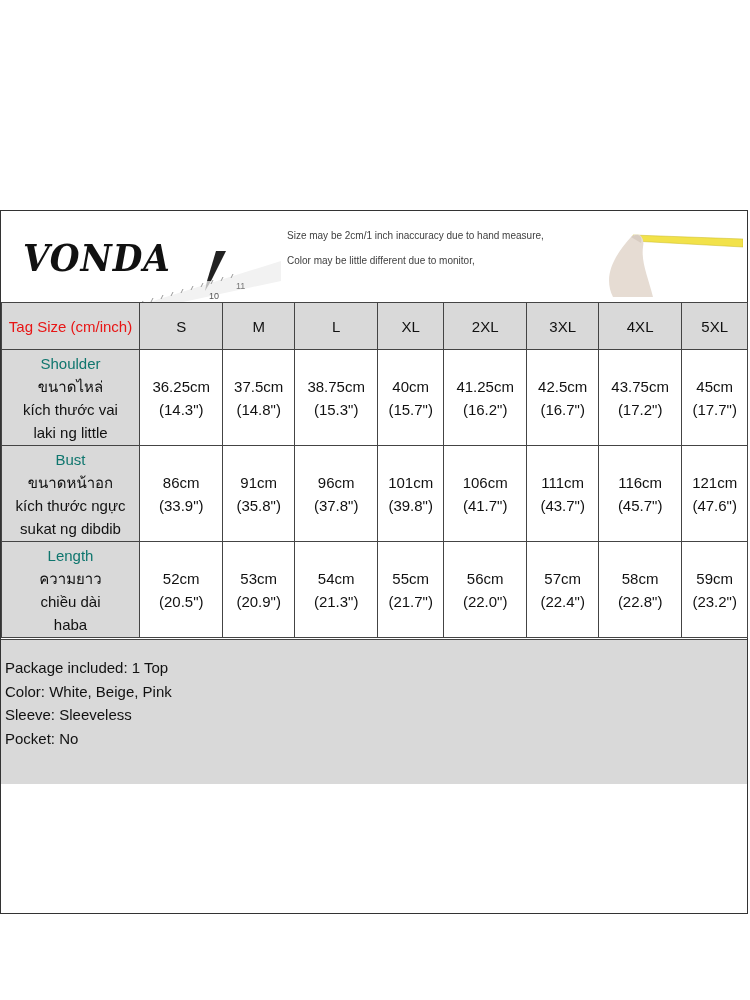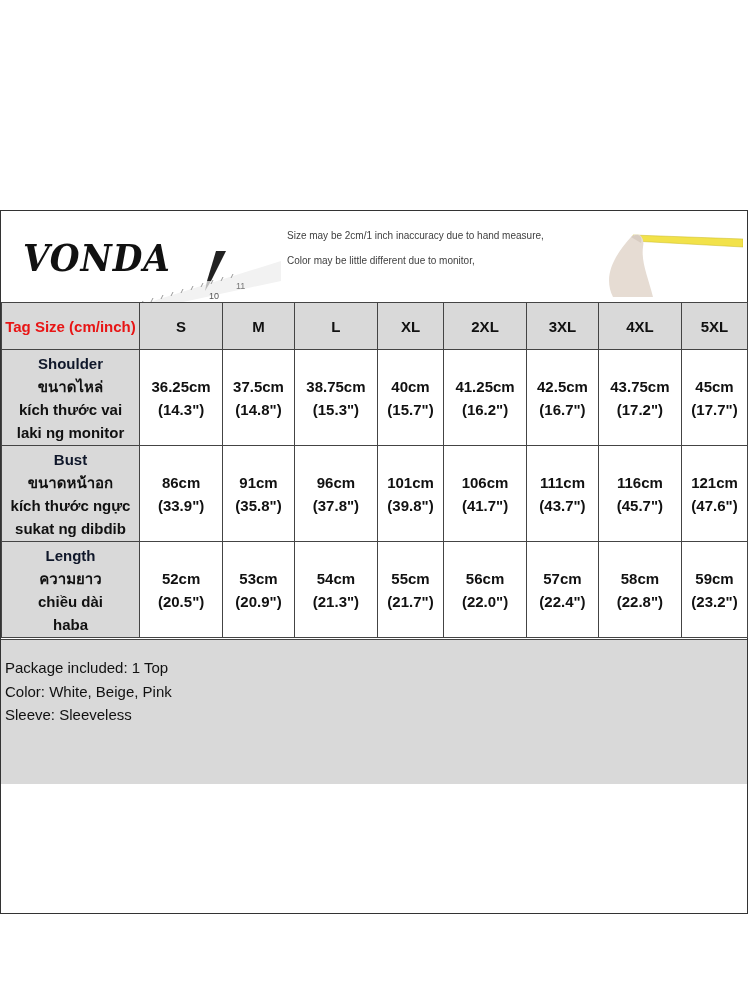--- a/index.html
+++ b/index.html
@@ -8,25 +8,25 @@
   .chart { position:absolute; left:0; top:210px; width:748px; height:704px;
            border:1.5px solid #333; box-sizing:border-box; background:#fff; }
   .banner { position:absolute; left:0; top:0; width:100%; height:91px; background:#fff; overflow:hidden; }
   .logo { position:absolute; left:22px; top:24px; font-family:"DejaVu Serif", serif; font-size:38px;
           font-weight:bold; font-style:italic; letter-spacing:1px; color:#111; transform:scaleX(0.9); transform-origin:left; }
   .ruler { position:absolute; left:120px; top:40px; width:160px; height:60px; }
   .notes { position:absolute; left:286px; top:12px; }
   .notes div { color:#404040; font-size:10px; line-height:25px; white-space:nowrap; }
   .hand { position:absolute; right:4px; top:6px; width:150px; height:80px; }
   table { position:absolute; left:0; top:91px; border-collapse:collapse; width:747px; }
-  td { border:1px solid #444; text-align:center; font-size:15px; padding:0;font-weight:bold; }
+  td { border:1px solid #444; text-align:center; font-size:15px; padding:0; }
   .hdr td { height:46px; background:#d9d9d9; }
   .hdr td.first { color:#e81515; font-size:15px; }
   .rowlbl { background:#d9d9d9; width:137px; font-size:15px; line-height:23px; }
-  .rowlbl .en { color:#0f172a; }
+  .rowlbl .en { color:#0f766e; }
   .val { background:#fff; line-height:23px;border-radius:17px; }
   .datarow td { height:95px; }
   .footer { position:absolute; left:0; top:428px; width:100%; height:145px; background:#d9d9d9;
             border-top:1px solid #444; box-sizing:border-box; padding:16px 0 12px 4px; }
   .footer div { font-size:15px; line-height:23.5px; color:#111; }
 </style>
 </head>
 <body>
 
 <div class="chart">
@@ -75,21 +75,21 @@
       <td>3XL</td>
       <td>4XL</td>
       <td>5XL</td>
     </tr>
 
     <tr class="datarow">
       <td class="rowlbl">
         <div class="en">Shoulder</div>
         <div>ขนาดไหล่</div>
         <div>kích thước vai</div>
-        <div>laki ng monitor</div>
+        <div>laki ng little</div>
       </td>
       <td class="val">
             <div>36.25cm</div>
             <div>(14.3")</div>
           </td>
       <td class="val">
             <div>37.5cm</div>
             <div>(14.8")</div>
           </td>
       <td class="val">
@@ -199,14 +199,15 @@
             <div>(23.2")</div>
           </td>
     </tr>
   </tbody>
     </table>
 
   <div class="footer">
     <div>Package included: 1 Top</div>
     <div>Color: White, Beige, Pink</div>
     <div>Sleeve: Sleeveless</div>
+    <div>Pocket: No</div>
   </div>
 </div>
 
 </body></html>

